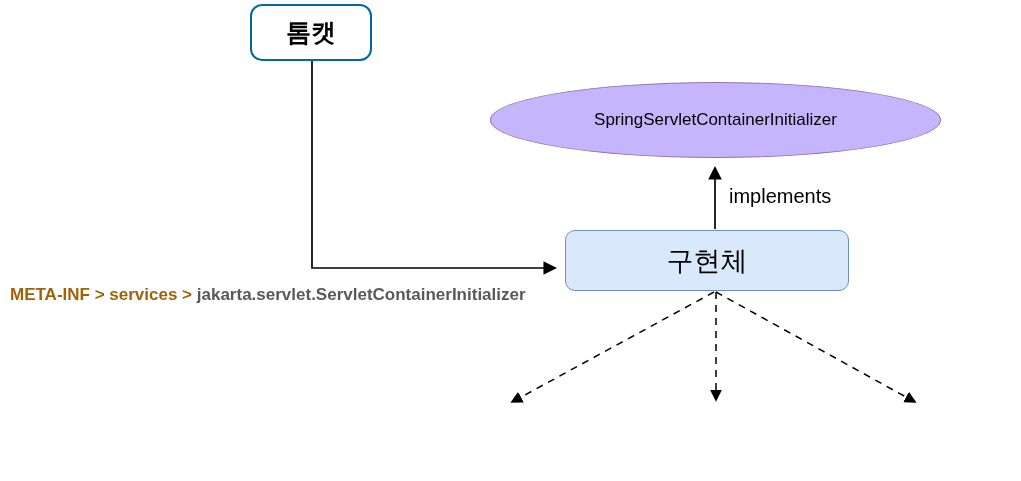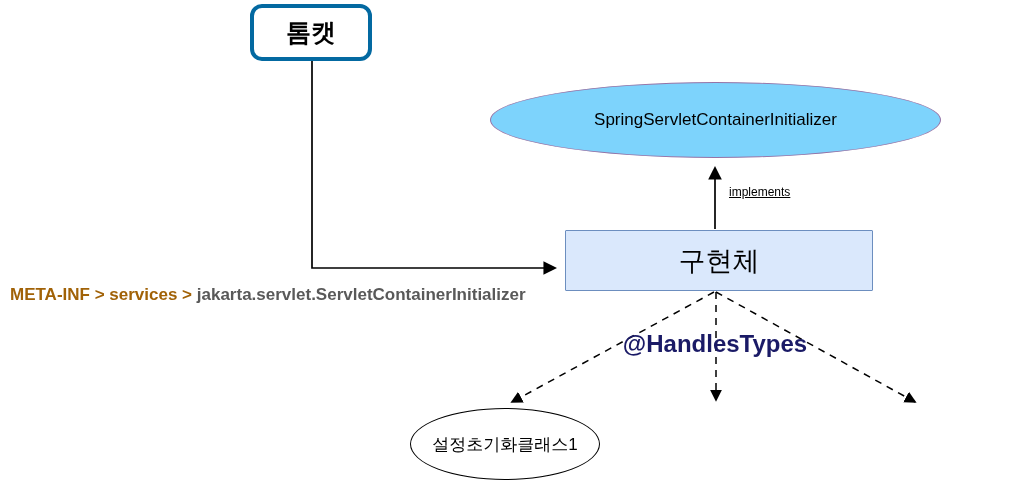--- a/index.html
+++ b/index.html
@@ -30,43 +30,43 @@
     box-sizing: border-box;
     text-align: center;
     color: #000000;
   }
   .tomcat-box {
     left: 250px;
     top: 4px;
     width: 122px;
     height: 57px;
     background: #ffffff;
-    border: 4px solid #0369a1;
+    border: 2px solid #0369a1;
     border-radius: 12px;
     font-size: 25px;
     font-weight: bold;
   }
   .spring-ellipse {
     left: 490px;
     top: 82px;
     width: 451px;
     height: 76px;
-    background: #7dd3fc;
+    background: #c4b5fd;
     border: 1px solid #9673a6;
     border-radius: 50%;
     font-size: 17px;
   }
   .impl-box {
     left: 565px;
     top: 230px;
-    width: 308px;
+    width: 284px;
     height: 61px;
     background: #dae8fc;
     border: 1px solid #6c8ebf;
-    border-radius: 1px;
+    border-radius: 10px;
     font-size: 27px;
   }
   .config-ellipse {
     top: 408px;
     height: 72px;
     background: #ffffff;
     border: 1.5px solid #000000;
     border-radius: 50%;
     font-size: 17px;
   }
@@ -74,22 +74,21 @@
   .config-2 { left: 627px; width: 181px; }
   .config-3 { left: 833px; width: 182px; }
   .label {
     position: absolute;
     white-space: nowrap;
     color: #000000;
   }
   .implements-label {
     left: 729px;
     top: 185px;
-    font-size: 12px;
-    text-decoration: underline;
+    font-size: 20px;
   }
   .meta-inf-label {
     left: 10px;
     top: 285px;
     font-size: 17px;
     font-weight: bold;
   }
   .meta-inf-label .path-part {
     color: #a16207;
   }
@@ -136,21 +135,17 @@
   <div class="label implements-label">implements</div>
 
   <div class="node impl-box">
     <span>구현체</span>
   </div>
 
   <div class="label meta-inf-label">
     <span class="path-part">META-INF &gt; services &gt; </span><span class="class-part">jakarta.servlet.ServletContainerInitializer</span>
   </div>
 
-  <div class="label handles-types-label">@HandlesTypes</div>
 
-  <div class="node config-ellipse config-1">
-    <span>설정초기화클래스1</span>
-  </div>
 
 
 
 </div>
 
 </body></html>

